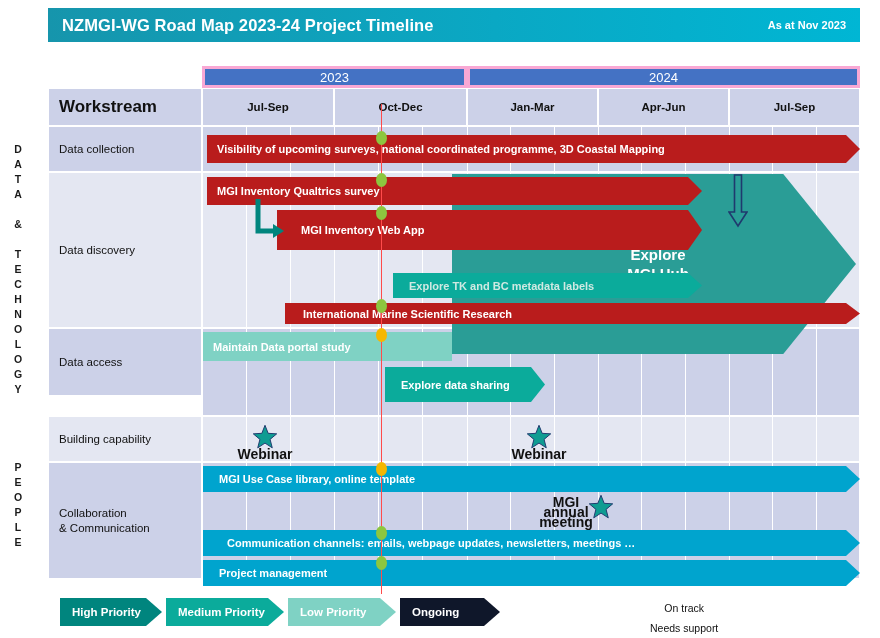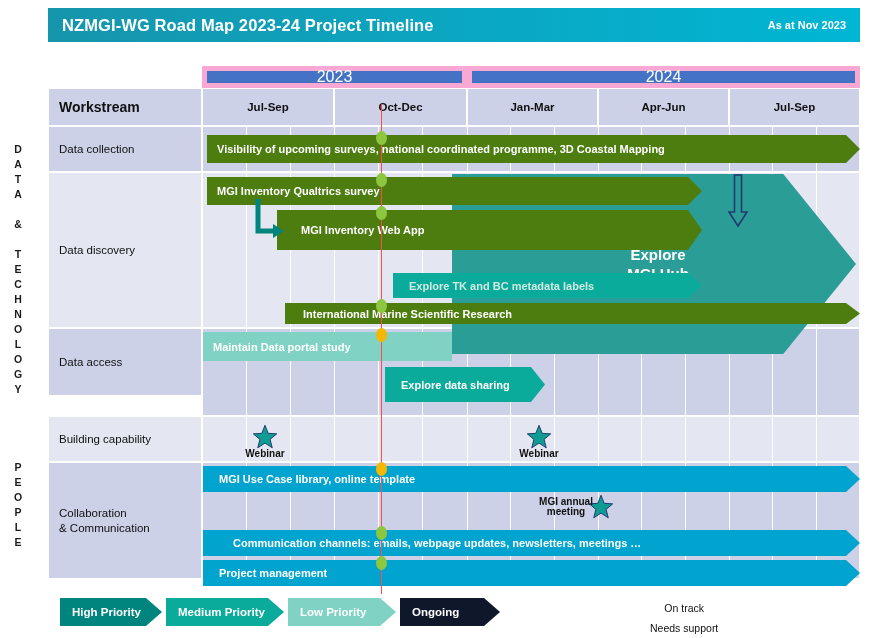--- a/index.html
+++ b/index.html
@@ -24,25 +24,25 @@
   
   .vgroup{position:absolute;left:6px;width:24px;text-align:center;
     font-size:10.5px;font-weight:bold;color:#1a1a1a;line-height:15px;}
   .vgroup span{display:block;}
 
   
   .grid{position:absolute;left:48px;top:66px;width:812px;height:513px;}
 
   
   .hdr-year{position:absolute;top:0;height:22px;background:#4472c4;
-    color:#fff;font-size:16px;display:flex;align-items:center;justify-content:center;
-    border:5px solid #f9a8d4;box-sizing:border-box;}
+    color:#fff;font-size:13px;display:flex;align-items:center;justify-content:center;
+    border:3px solid #f9a8d4;box-sizing:border-box;}
   .hdr-ws{position:absolute;top:22px;height:38px;background:#ccd1e8;
     border:1px solid #ffffff;box-sizing:border-box;display:flex;align-items:center;}
-  .hdr-ws.label{padding-left:10px;font-size:14px;font-weight:bold;color:#111;}
+  .hdr-ws.label{padding-left:10px;font-size:17px;font-weight:bold;color:#111;}
   .hdr-q{position:absolute;top:22px;height:38px;background:#ccd1e8;
     border:1px solid #ffffff;box-sizing:border-box;
     display:flex;align-items:center;justify-content:center;
     font-size:11.5px;font-weight:bold;color:#111;}
 
   
   .ws-cell{position:absolute;left:0;width:154px;border:1px solid #ffffff;
     box-sizing:border-box;display:flex;align-items:center;padding-left:10px;
     font-size:11.5px;color:#111;line-height:15px;}
   .ws-cell.lt{background:#e4e7f2;}
@@ -66,21 +66,21 @@
   .hub-label{color:#ffffff;font-size:15px;font-weight:bold;text-align:center;line-height:19px;
     margin-left:8px;}
 
   
   .bar{position:absolute;display:flex;align-items:center;box-sizing:border-box;
     padding-left:10px;}
   .bar .txt{color:#ffffff;font-size:11px;font-weight:bold;white-space:nowrap;}
   .bar.arrow{clip-path:polygon(0 0, calc(100% - 14px) 0, 100% 50%, calc(100% - 14px) 100%, 0 100%);}
   .bar.flat{clip-path:none;}
 
-  .c-high{background:#4d7c0f;}
+  .c-high{background:#b91c1c;}
   .c-med{background:#0bab9b;}
   .c-low{background:#7fd2c4;}
   .c-ongoing{background:#00a4ce;}
   .muted .txt{color:#cfe9e2;font-weight:bold;}
 
   
   .dot{position:absolute;width:11px;height:14px;border-radius:50%;z-index:40;}
   .dot.green{background:#8dc63f;}
   .dot.amber{background:#f5b700;}
 
@@ -88,21 +88,21 @@
   .todayline{position:absolute;width:1px;background:#ff4b4b;z-index:35;}
 
   
   .elbow{position:absolute;z-index:30;}
 
   
   .downarrow{position:absolute;z-index:32;}
 
   
   .star{position:absolute;z-index:36;}
-  .mlabel{position:absolute;font-size:10px;font-weight:bold;color:#111;
+  .mlabel{position:absolute;font-size:14px;font-weight:bold;color:#111;
     text-align:center;line-height:10px;z-index:36;white-space:nowrap;}
 
   
   .legend{position:absolute;left:48px;top:598px;width:812px;height:32px;}
   .lg-chip{position:absolute;top:0;height:28px;display:flex;align-items:center;
     padding-left:12px;box-sizing:border-box;
     clip-path:polygon(0 0, calc(100% - 16px) 0, 100% 50%, calc(100% - 16px) 100%, 0 100%);}
   .lg-chip .txt{color:#fff;font-size:11.5px;font-weight:bold;white-space:nowrap;}
   .lg-status{position:absolute;top:0;height:28px;display:flex;align-items:center;gap:4px;}
   .lg-status .sdot{width:11px;height:11px;border-radius:50%;display:inline-block;}
@@ -221,21 +221,21 @@
 
     <div class="bar arrow c-med" style="left:337px;top:301px;width:160px;height:35px;">
       <span class="txt" style="margin-left:6px">Explore data sharing</span>
     </div>
 
     <div class="bar arrow c-ongoing" style="left:155px;top:400px;width:657px;height:26px;">
       <span class="txt" style="margin-left:6px">MGI Use Case library, online template</span>
     </div>
 
     <div class="bar arrow c-ongoing" style="left:155px;top:464px;width:657px;height:26px;">
-      <span class="txt" style="margin-left:20px">Communication channels: emails, webpage updates, newsletters, meetings …</span>
+      <span class="txt" style="margin-left:14px">Communication channels: emails, webpage updates, newsletters, meetings …</span>
     </div>
 
     <div class="bar arrow c-ongoing" style="left:155px;top:494px;width:657px;height:26px;">
       <span class="txt" style="margin-left:6px">Project management</span>
     </div>
 
     <svg class="elbow" width="34" height="44" style="left:205px;top:133px;" viewBox="0 0 34 44">
       <path d="M5 0 L5 32 L24 32" stroke="#00857e" stroke-width="5" fill="none"></path>
       <path d="M20 25 L31 32 L20 39 Z" fill="#00857e"></path>
     </svg>

